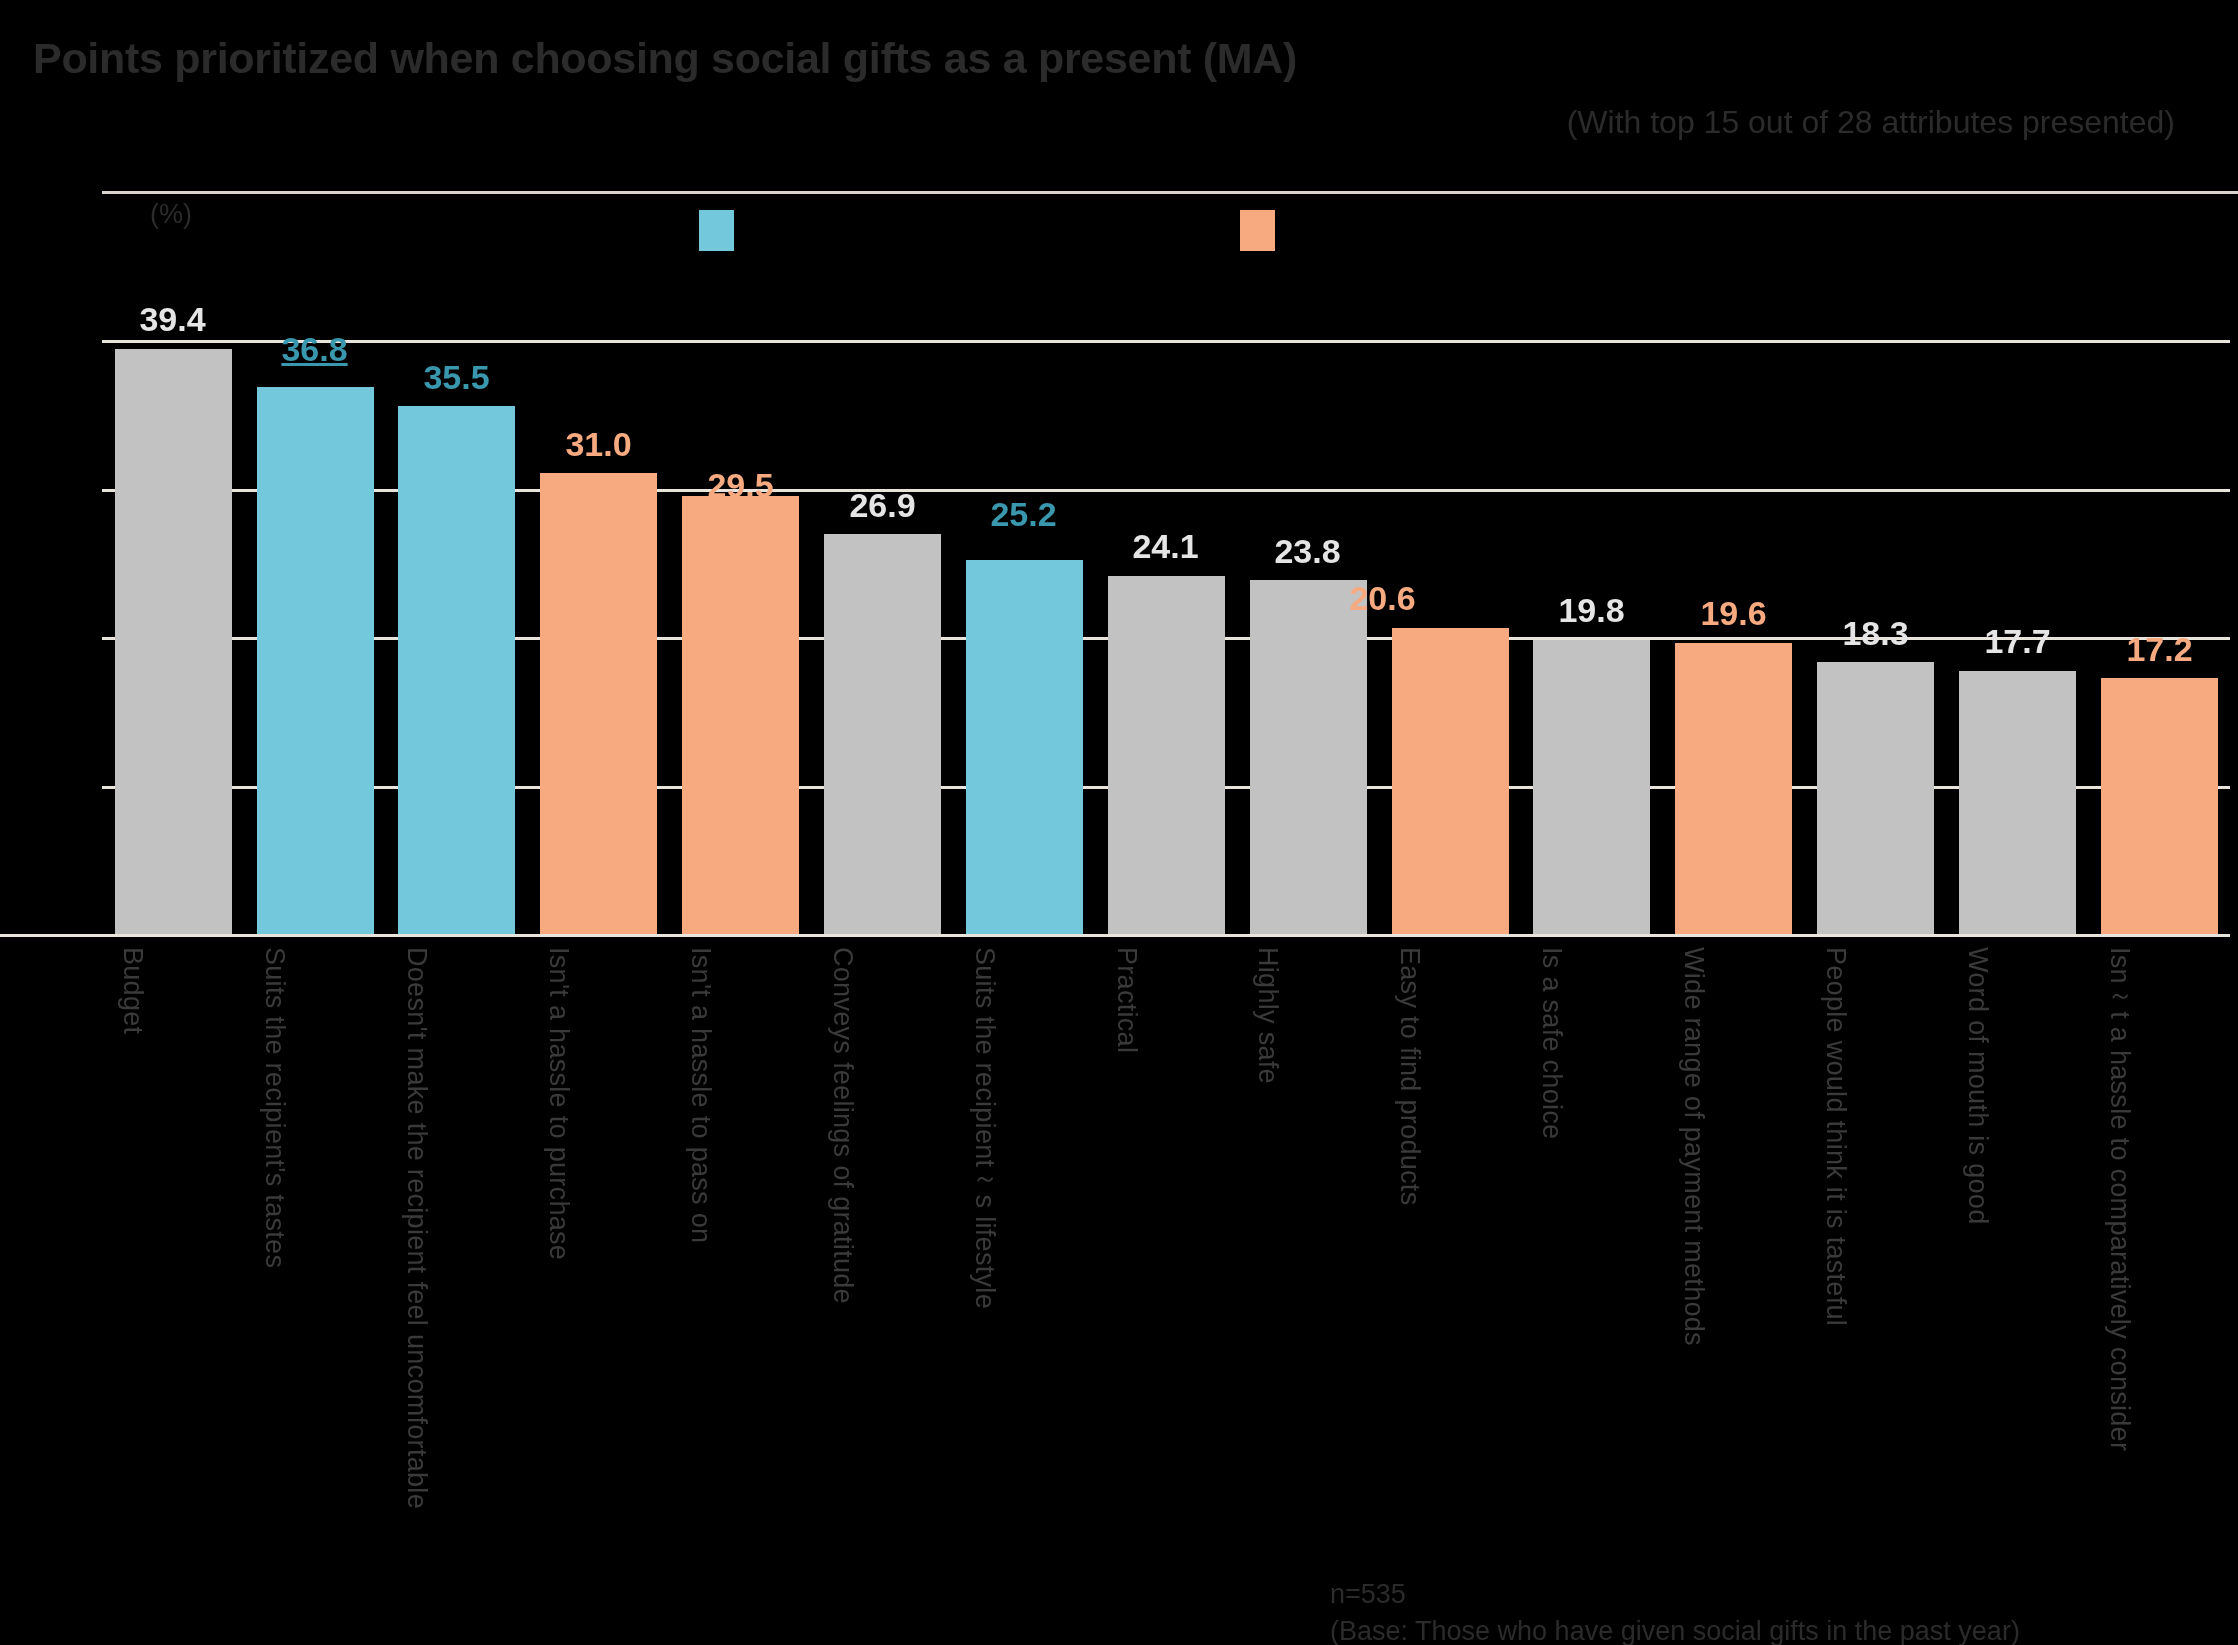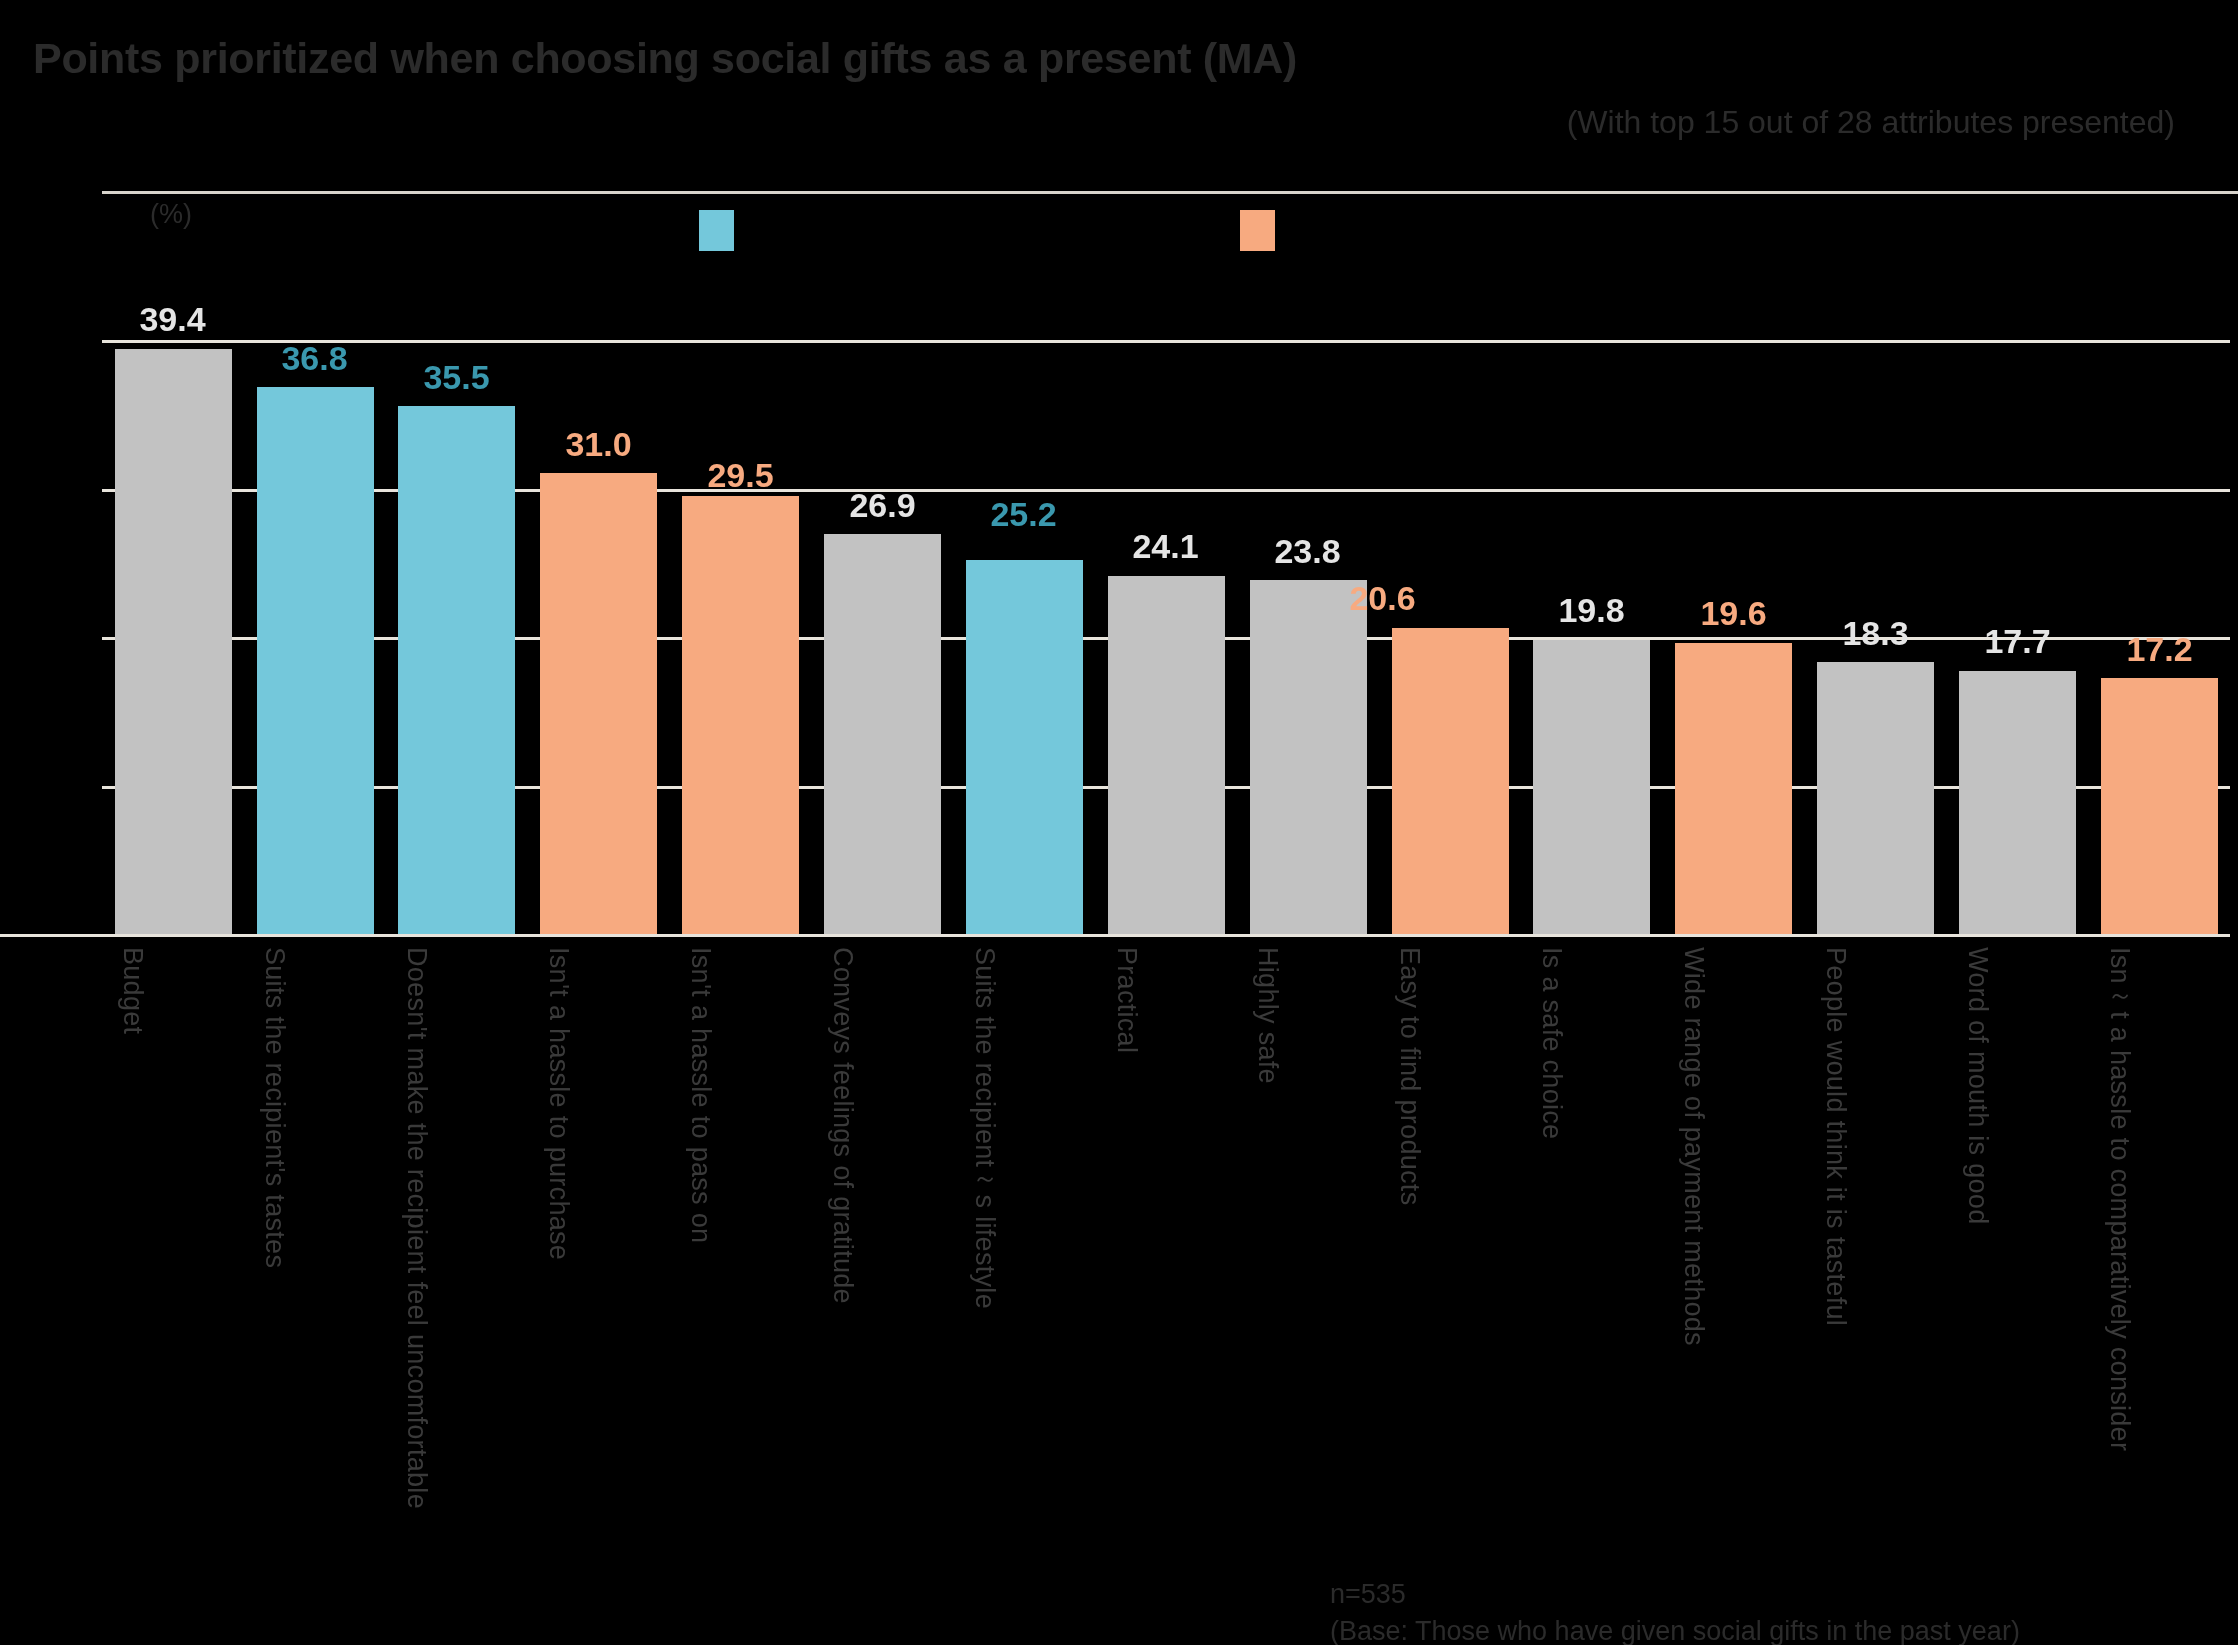--- a/index.html
+++ b/index.html
@@ -105,27 +105,27 @@
       <div class="bar gray" style="left: 1715px; width: 117px; height: 272px;"></div>
       <div class="bar gray" style="left: 1857px; width: 117px; height: 263px;"></div>
       <div class="bar orange" style="left: 1999px; width: 117px; height: 256px;"></div>
     </div>
   <div id="axis-base"></div>
 
   <div id="note">n=535
 (Base: Those who have given social gifts in the past year)</div>
 <div class="val gray" style="left: 87px; width: 171px; top: 276px;">39.4</div>
     <div class="cat" style="left: 118px; max-height: 705px;">Budget</div>
-    <div class="val teal" style="left: 229px; width: 171px; top: 315px;">36.8</div>
+    <div class="val teal" style="left: 229px; width: 171px; top: 306px; text-decoration: underline;">36.8</div>
     <div class="cat" style="left: 260px; max-height: 705px;">Suits the recipient's tastes</div>
     <div class="val teal" style="left: 371px; width: 171px; top: 334px;">35.5</div>
     <div class="cat" style="left: 402px; max-height: 705px;">Doesn't make the recipient feel uncomfortable</div>
     <div class="val orange" style="left: 513px; width: 171px; top: 401px;">31.0</div>
     <div class="cat" style="left: 544px; max-height: 705px;">Isn't a hassle to purchase</div>
-    <div class="val orange" style="left: 655px; width: 171px; top: 432px;">29.5</div>
+    <div class="val orange" style="left: 655px; width: 171px; top: 442px;">29.5</div>
     <div class="cat" style="left: 686px; max-height: 705px;">Isn't a hassle to pass on</div>
     <div class="val gray" style="left: 797px; width: 171px; top: 462px;">26.9</div>
     <div class="cat" style="left: 828px; max-height: 705px;">Conveys feelings of gratitude</div>
     <div class="val teal" style="left: 938px; width: 171px; top: 471px;">25.2</div>
     <div class="cat" style="left: 970px; max-height: 705px;">Suits the recipient～s lifestyle</div>
     <div class="val gray" style="left: 1080px; width: 171px; top: 503px;">24.1</div>
     <div class="cat" style="left: 1112px; max-height: 705px;">Practical</div>
     <div class="val gray" style="left: 1222px; width: 171px; top: 508px;">23.8</div>
     <div class="cat" style="left: 1253px; max-height: 705px;">Highly safe</div>
     <div class="val orange" style="left: 1297px; width: 171px; top: 555px;">20.6</div>

